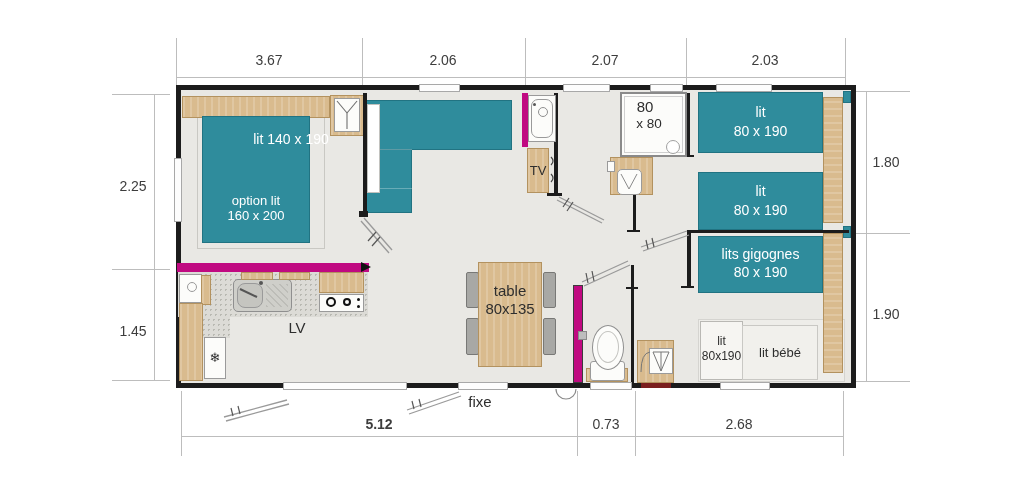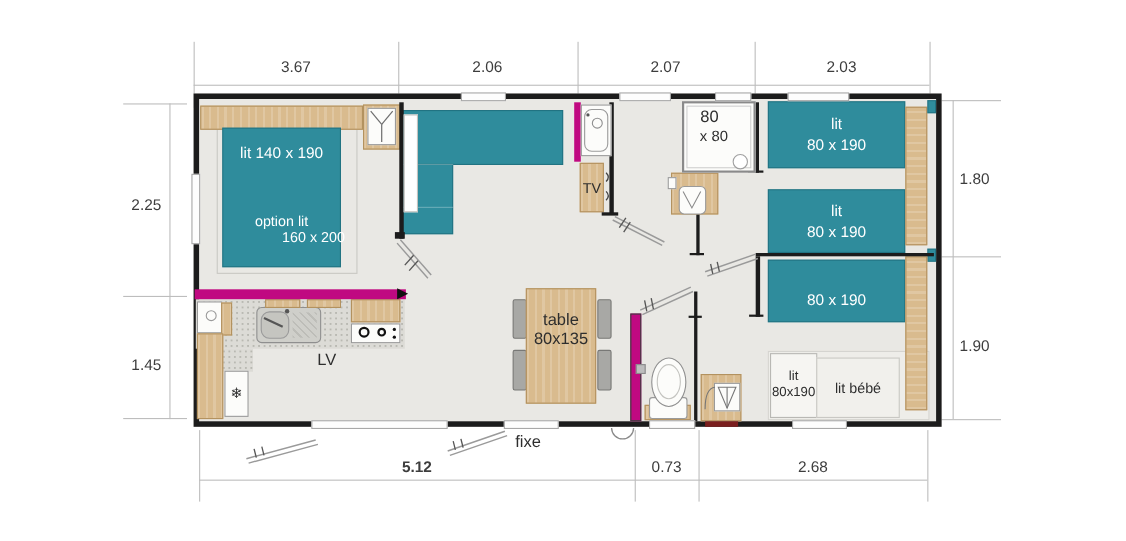--- a/index.html
+++ b/index.html
@@ -66,23 +66,23 @@
   <div class="dimlab" style="left:858px;top:154px;width:56px;">1.80</div>
   <div class="dimlab" style="left:858px;top:306px;width:56px;">1.90</div>
 
   <div class="plan"></div>
 
   <div class="wd" style="left:182px;top:96px;width:148px;height:22px;"></div>
   <div class="wd" style="left:330px;top:95px;width:34px;height:41px;"></div>
   <div class="wht" style="left:334px;top:98px;width:26px;height:34px;z-index:4;"></div>
   <div class="abs" style="left:197px;top:110px;width:126px;height:137px;border:1px solid #c9c8c3;z-index:2;"></div>
   <div class="t" style="left:202px;top:116px;width:108px;height:127px;"></div>
-  <div class="tl" style="left:202px;top:131px;width:108px;font-size:14px;">lit 140 x 190</div>
+  <div class="tl" style="left:202px;top:131px;width:108px;font-size:14px;padding-left:35px;">lit 140 x 190</div>
   <div class="tl" style="left:202px;top:192px;width:108px;font-size:13px;">option lit</div>
-  <div class="tl" style="left:202px;top:207px;width:108px;font-size:13px;padding-left:29px;">160 x 200</div>
+  <div class="tl" style="left:202px;top:207px;width:108px;font-size:13px;">160 x 200</div>
 
   <div class="wall" style="left:363px;top:93px;width:4px;height:124px;"></div>
   <div class="cap" style="left:359px;top:211px;width:9px;height:6px;"></div>
   <div class="wall" style="left:554px;top:93px;width:4px;height:102px;"></div>
   <div class="cap" style="left:547px;top:193px;width:15px;height:3px;"></div>
   <div class="wall" style="left:685px;top:93px;width:5px;height:64px;"></div>
   <div class="cap" style="left:680px;top:155px;width:14px;height:2px;"></div>
   <div class="wall" style="left:687px;top:230px;width:162px;height:3px;"></div>
   <div class="wall" style="left:687px;top:233px;width:4px;height:55px;"></div>
   <div class="cap" style="left:681px;top:286px;width:13px;height:2px;"></div>
@@ -159,20 +159,21 @@
   <div class="tl" style="left:698px;top:104px;width:125px;font-size:14px;">lit</div>
   <div class="tl" style="left:698px;top:123px;width:125px;font-size:14px;">80 x 190</div>
   <div class="t" style="left:698px;top:172px;width:125px;height:58px;"></div>
   <div class="tl" style="left:698px;top:183px;width:125px;font-size:14px;">lit</div>
   <div class="tl" style="left:698px;top:202px;width:125px;font-size:14px;">80 x 190</div>
   <div class="wd wdh" style="left:823px;top:97px;width:20px;height:126px;"></div>
   <div class="t" style="left:843px;top:91px;width:8px;height:12px;"></div>
   <div class="t" style="left:843px;top:226px;width:8px;height:12px;"></div>
 
   <div class="t" style="left:698px;top:236px;width:125px;height:57px;"></div>
+  <div class="tl" style="left:698px;top:246px;width:125px;font-size:14px;">lits gigognes</div>
   <div class="tl" style="left:698px;top:264px;width:125px;font-size:14px;">80 x 190</div>
   <div class="abs" style="left:698px;top:319px;width:147px;height:63px;background:#eeede9;border:1px solid #d5d4d0;box-sizing:border-box;z-index:2;"></div>
   <div class="abs" style="left:700px;top:321px;width:43px;height:59px;background:#f6f5f2;border:1px solid #b9b8b4;box-sizing:border-box;z-index:3;"></div>
   <div class="dk" style="left:700px;top:334px;width:43px;font-size:12px;line-height:14px;">lit</div>
   <div class="dk" style="left:700px;top:349px;width:43px;font-size:12px;line-height:14px;">80x190</div>
   <div class="abs" style="left:742px;top:325px;width:76px;height:55px;background:#f1f0ec;border:1px solid #c9c8c4;box-sizing:border-box;z-index:3;"></div>
   <div class="dk" style="left:742px;top:345px;width:76px;font-size:13px;">lit bébé</div>
   <div class="wd wdh" style="left:823px;top:233px;width:20px;height:140px;"></div>
 
   <div class="win" style="left:419px;top:84px;width:41px;height:8px;"></div>

